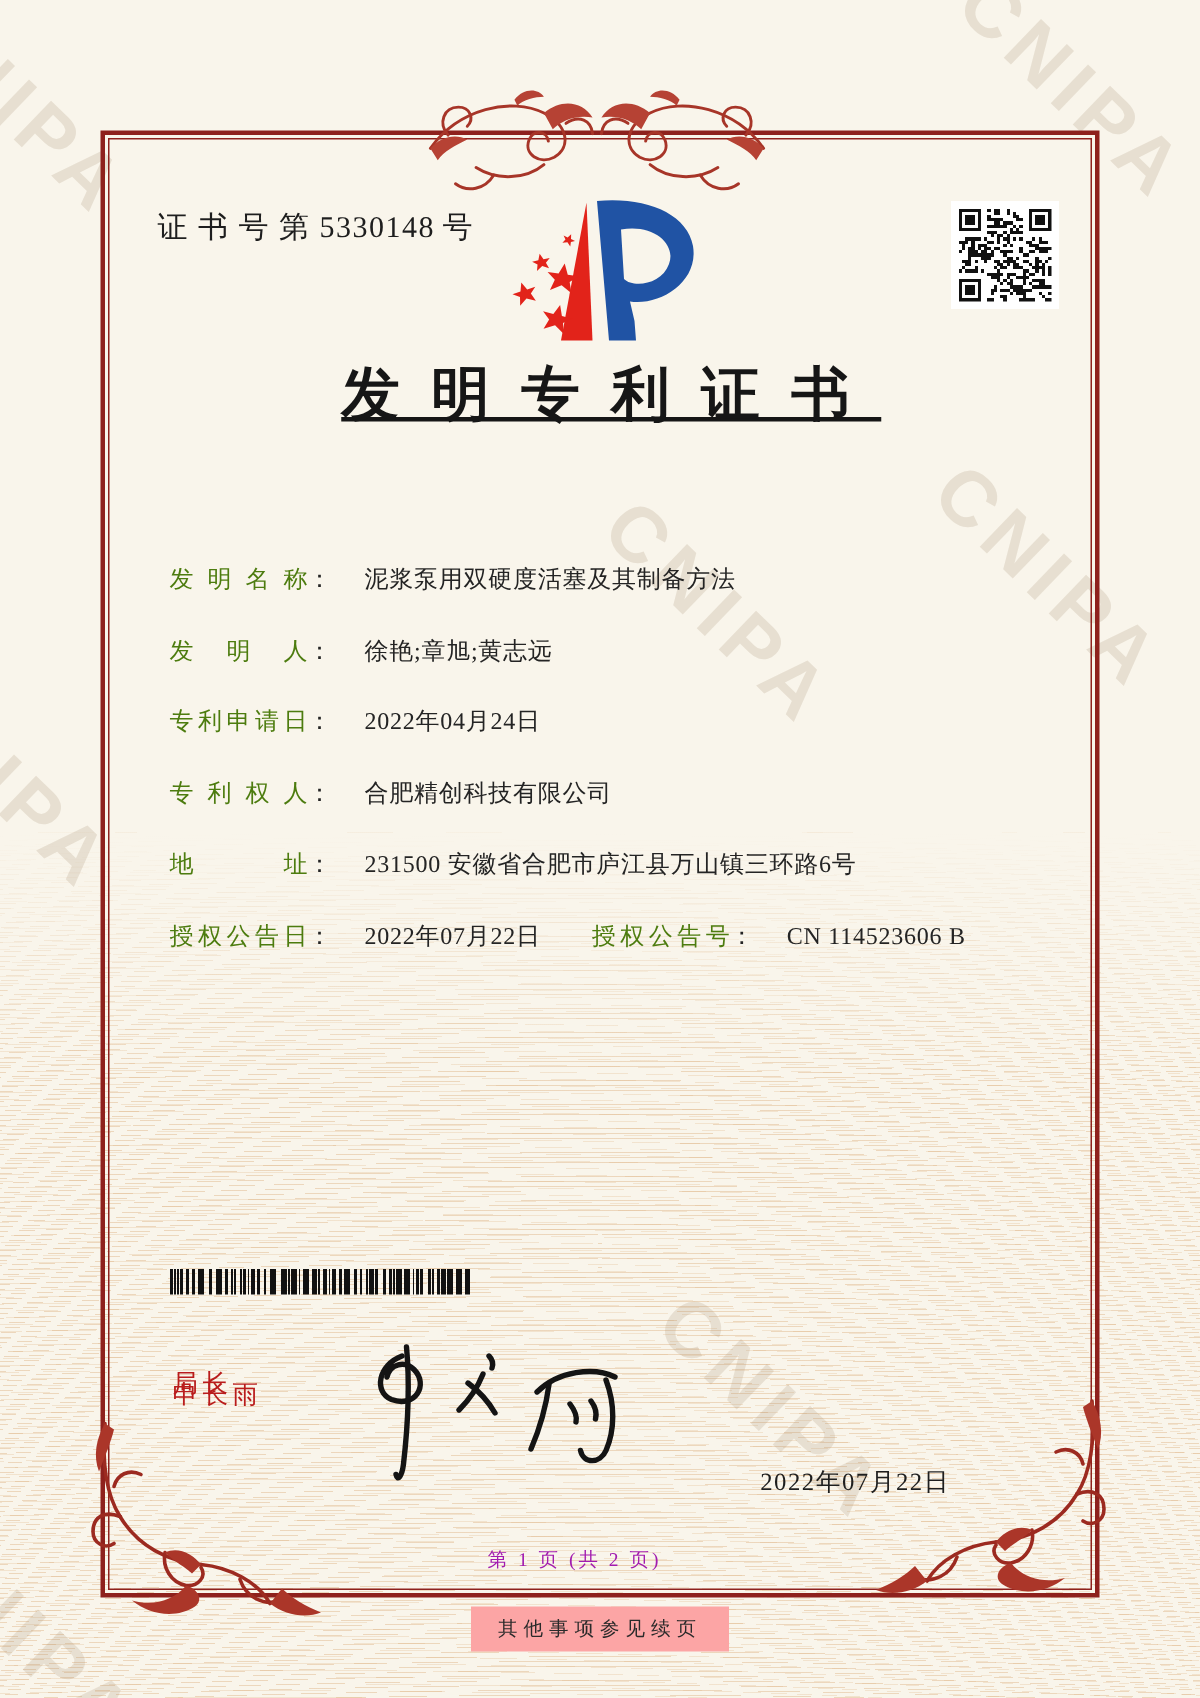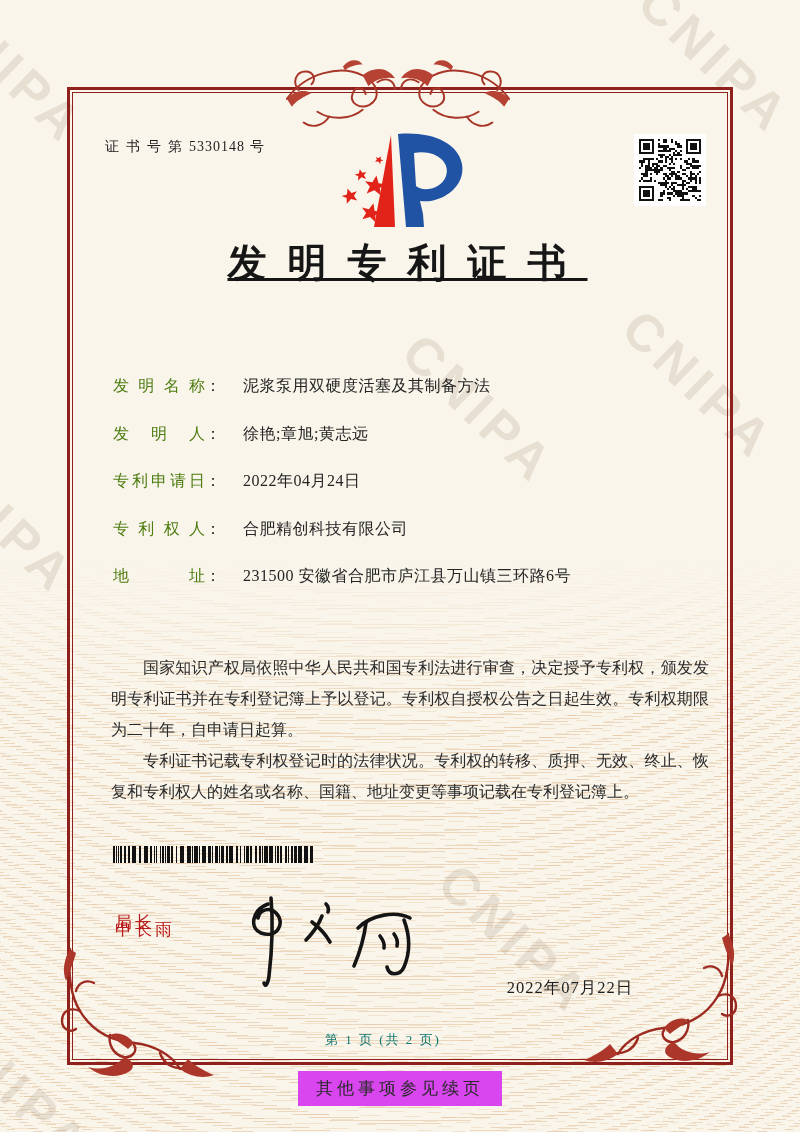--- a/index.html
+++ b/index.html
@@ -21,21 +21,21 @@
       transform:rotate(44deg);transform-origin:left top;white-space:nowrap;}
 
   
   .frame{position:absolute;left:67px;top:87px;width:660px;height:972px;
          border:3px solid #8e211d;z-index:3;}
   .frame-inner{position:absolute;left:2px;top:2px;right:2px;bottom:2px;border:1px solid #8e211d;}
 
   .orn{position:absolute;z-index:4;}
   .mirror{transform:scaleX(-1);}
 
-  .cert-no{position:absolute;left:105px;top:138px;z-index:5;font-size:14px;color:#1e1e1e;}
+  .cert-no{position:absolute;left:105px;top:138px;z-index:5;font-size:20px;color:#1e1e1e;}
   .cert-no .sp{letter-spacing:7px;}
   .cert-no .num{letter-spacing:1px;}
   .cert-no .suf{margin-left:5px;}
 
   .logo{position:absolute;left:328px;top:130px;z-index:5;}
   .qr{position:absolute;left:634px;top:134px;width:62px;height:62px;background:#fff;
       padding:5px;z-index:5;}
   .qr svg{display:block;width:62px;height:62px;}
 
   .title{position:absolute;left:67px;top:236px;width:660px;margin:0;z-index:5;
@@ -58,25 +58,25 @@
 
   .sig-label{position:absolute;left:115px;z-index:5;font-size:17px;letter-spacing:3px;color:#b91c1c;}
   .officer-title{top:911px;}
   .officer-name{top:918px;}
   .signature{position:absolute;left:238px;top:890px;z-index:5;}
 
   .date{position:absolute;left:430px;top:977px;width:280px;text-align:center;z-index:5;
         font-size:16.5px;letter-spacing:1px;color:#1e1e1e;}
 
   .page-no{position:absolute;left:0;top:1031px;width:766px;text-align:center;z-index:5;
-        font-size:13px;letter-spacing:2px;color:#0f766e;}
+        font-size:13px;letter-spacing:2px;color:#a21caf;}
 
   .footer-note{position:absolute;left:0;top:1071px;width:800px;text-align:center;z-index:6;}
-  .footer-note span{display:inline-block;background:#d946ef;padding:6px 18px;
-        font-size:17px;letter-spacing:4px;color:#2a2a2a;}
+  .footer-note span{display:inline-block;background:#fca5a5;padding:6px 18px;
+        font-size:13px;letter-spacing:4px;color:#2a2a2a;}
 </style>
 </head>
 <body>
 
 <div class="page">
 
   <div class="waves"></div>
 
   <span class="wm" style="left:-38px;top:-18px;">CNIPA</span>
   <span class="wm" style="left:668px;top:-28px;">CNIPA</span>
@@ -458,26 +458,25 @@
     </div>
     <div class="frow">
       <span class="flabel">专利申请日</span><span class="colon">：</span><span class="fvalue">2022年04月24日</span>
     </div>
     <div class="frow">
       <span class="flabel">专利权人</span><span class="colon">：</span><span class="fvalue">合肥精创科技有限公司</span>
     </div>
     <div class="frow">
       <span class="flabel">地址</span><span class="colon">：</span><span class="fvalue">231500 安徽省合肥市庐江县万山镇三环路6号</span>
     </div>
+    <div class="frow">
+      <span class="flabel">授权公告日</span><span class="colon">：</span><span class="fvalue">2022年07月22日</span><span class="flabel second">授权公告号</span><span class="colon">：</span><span class="fvalue">CN 114523606 B</span>
+    </div>
   </div>
 
-  <div class="body-text">
-    <p>国家知识产权局依照中华人民共和国专利法进行审查，决定授予专利权，颁发发明专利证书并在专利登记簿上予以登记。专利权自授权公告之日起生效。专利权期限为二十年，自申请日起算。</p>
-    <p>专利证书记载专利权登记时的法律状况。专利权的转移、质押、无效、终止、恢复和专利权人的姓名或名称、国籍、地址变更等事项记载在专利登记簿上。</p>
-  </div>
 
   <div class="barcode">
     <svg width="205" height="17" viewBox="0 0 205 17" fill="#111" shape-rendering="crispEdges">
         <rect x="0" y="0" width="2" height="17"></rect>
         <rect x="3" y="0" width="1" height="17"></rect>
         <rect x="5" y="0" width="1" height="17"></rect>
         <rect x="7" y="0" width="2" height="17"></rect>
         <rect x="11" y="0" width="2" height="17"></rect>
         <rect x="15" y="0" width="2" height="17"></rect>
         <rect x="19" y="0" width="4" height="17"></rect>

